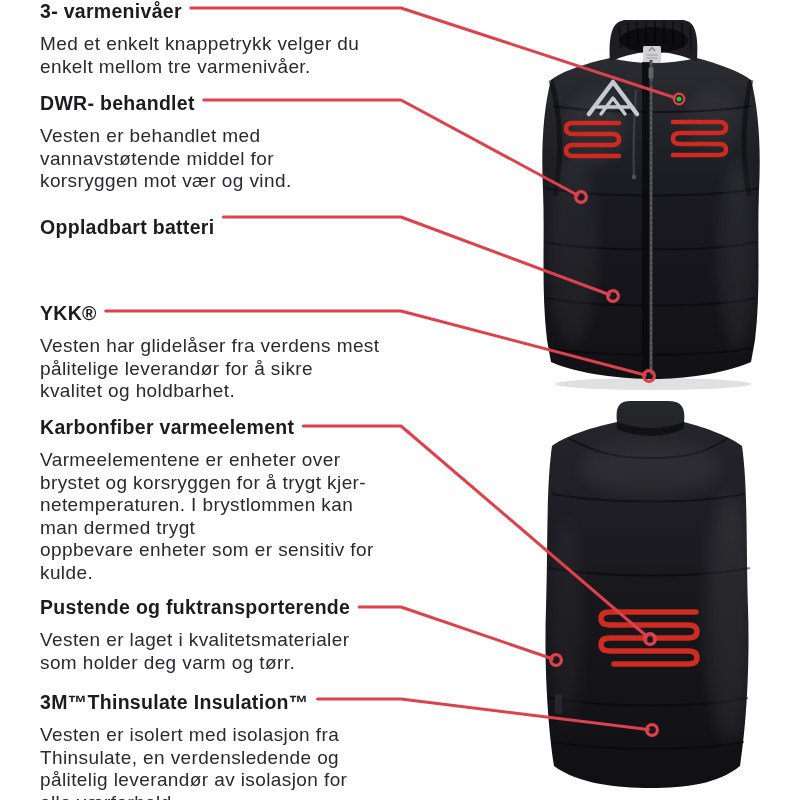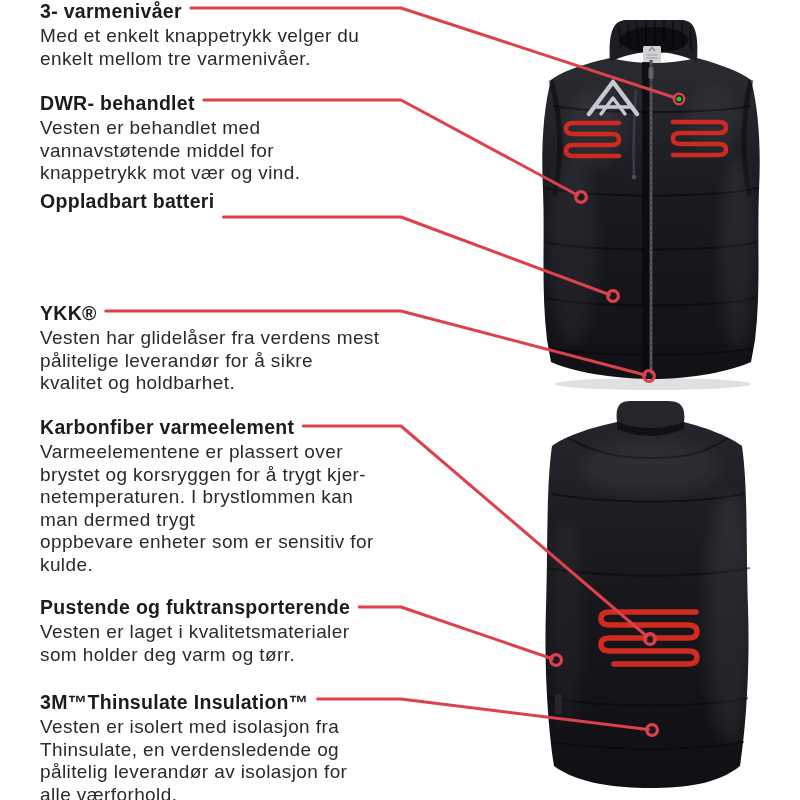--- a/index.html
+++ b/index.html
@@ -6,21 +6,21 @@
   body{
     width:800px;height:800px;position:relative;overflow:hidden;
     background:#ffffff;
     font-family:"Liberation Sans","DejaVu Sans",sans-serif;
   }
   .feature{position:absolute;left:40px;width:430px;}
   .feature h3{
     margin:0;font-size:19.5px;font-weight:bold;line-height:23px;
     color:#1c1c1e;letter-spacing:.3px;display:inline-block;white-space:nowrap;
   }
-  .feature .body{margin-top:2px;}
+  .feature .body{margin-top:10px;}
   .feature .body div{
     font-size:19px;line-height:22.5px;color:#2a2a2d;letter-spacing:.4px;white-space:nowrap;
   }
   .vest{position:absolute;}
   #vest-front{left:533px;top:10px;width:240px;height:380px;}
   #vest-back{left:538px;top:398px;width:228px;height:396px;}
   #overlay{position:absolute;left:0;top:0;width:800px;height:800px;pointer-events:none;}
   .co-line{fill:none;stroke:#dd414c;stroke-width:3;stroke-linecap:round;stroke-linejoin:round;}
 </style>
 </head>
@@ -31,38 +31,38 @@
   <div class="body">
     <div>Med et enkelt knappetrykk velger du</div>
     <div>enkelt mellom tre varmenivåer.</div>
   </div>
 </div>
 <div class="feature" style="top:92px">
   <h3>DWR- behandlet</h3>
   <div class="body">
     <div>Vesten er behandlet med</div>
     <div>vannavstøtende middel for</div>
-    <div>knappetrykk mot vær og vind.</div>
-  </div>
-</div>
-<div class="feature" style="top:190px">
+    <div>korsryggen mot vær og vind.</div>
+  </div>
+</div>
+<div class="feature" style="top:216px">
   <h3>Oppladbart batteri</h3>
 </div>
 <div class="feature" style="top:302px">
   <h3>YKK®</h3>
   <div class="body">
     <div>Vesten har glidelåser fra verdens mest</div>
     <div>pålitelige leverandør for å sikre</div>
     <div>kvalitet og holdbarhet.</div>
   </div>
 </div>
 <div class="feature" style="top:416px">
   <h3>Karbonfiber varmeelement</h3>
   <div class="body">
-    <div>Varmeelementene er plassert over</div>
+    <div>Varmeelementene er enheter over</div>
     <div>brystet og korsryggen for å trygt kjer-</div>
     <div>netemperaturen. I brystlommen kan</div>
     <div>man dermed trygt</div>
     <div>oppbevare enheter som er sensitiv for</div>
     <div>kulde.</div>
   </div>
 </div>
 <div class="feature" style="top:596px">
   <h3>Pustende og fuktransporterende</h3>
   <div class="body">

